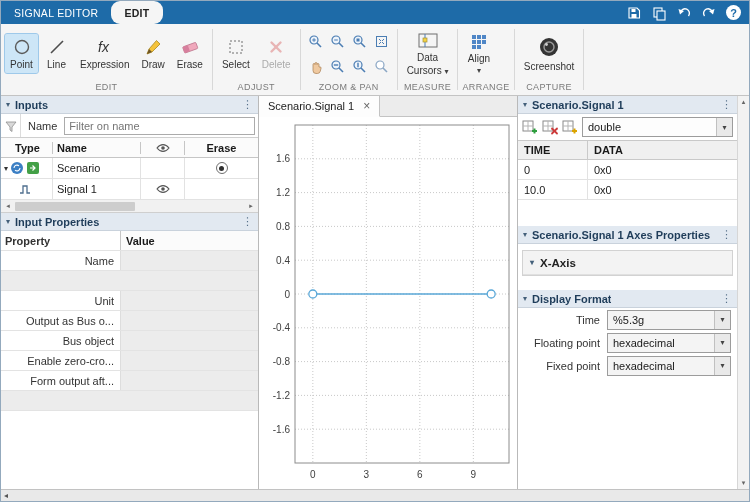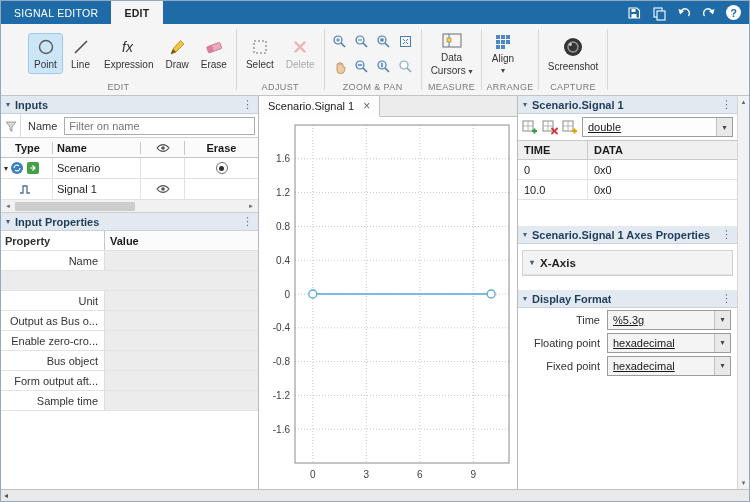--- a/index.html
+++ b/index.html
@@ -1,32 +1,32 @@
 <!DOCTYPE html>
 <html><head>
 <meta charset="utf-8">
 <style>
   *{margin:0;padding:0;box-sizing:border-box;}
   html,body{width:750px;height:502px;overflow:hidden;background:#fff;}
   .app{position:relative;width:750px;height:502px;font-family:"Liberation Sans",sans-serif;font-size:11px;color:#1a1a1a;background:#f0f0f0;border:1px solid #93a9bd;}
   
   .topbar{position:absolute;left:0;top:0;right:0;height:23px;background:#1e6ba8;display:flex;align-items:stretch;}
-  .ts-tab{padding:8px 13px;display:flex;align-items:center;color:#fff;font-size:10.5px;letter-spacing:.3px;}
+  .ts-tab{padding:8px 13px;display:flex;align-items:center;color:#fff;font-size:10.5px;letter-spacing:.3px;border-radius:9px;}
   .ts-tab.active{background:#f5f5f5;color:#222;font-weight:bold;}
   .qa{display:flex;align-items:center;gap:9px;margin-left:auto;padding-right:8px;}
   .qa svg{display:block;}
   .help-btn{width:15px;height:15px;border-radius:50%;background:#fff;color:#1e6ba8;font-weight:bold;font-size:11px;display:flex;align-items:center;justify-content:center;}
   
   .ribbon{position:absolute;left:0;top:23px;right:0;height:72px;background:#f5f5f5;border-bottom:1px solid #c3c3c3;display:flex;}
   .rsec{display:flex;flex-direction:column;padding:2px 4px 0;}
   .rsec-body{flex:1;display:flex;align-items:center;gap:2px;}
   .rsec-label{height:14px;line-height:13px;text-align:center;font-size:9px;color:#7a7a7a;letter-spacing:.4px;}
   .rdiv{width:1px;background:#d8d8d8;margin:5px 0;}
   .rbtn{display:flex;flex-direction:column;align-items:center;justify-content:center;gap:2px;padding:3px 5px;border-radius:2px;min-width:33px;}
-  .rbtn.selected{background:#cde6f7;outline:1px solid #9ec9ea;margin-left:24px;}
+  .rbtn.selected{background:#cde6f7;outline:1px solid #9ec9ea;}
   .rlbl{font-size:10px;color:#333;white-space:nowrap;}
   .rbtn.disabled .rlbl{color:#ababab;}
   .zoom-grid{display:grid;grid-template-columns:repeat(4,22px);grid-auto-rows:25px;}
   .zbtn{display:flex;align-items:center;justify-content:center;}
   .dd-mini{font-size:8px;color:#444;}
   
   .main{position:absolute;left:0;top:95px;right:0;bottom:12px;display:flex;background:#fff;}
   .left-panel{width:258px;border-right:1px solid #b9b9b9;display:flex;flex-direction:column;background:#fff;}
   .center-panel{flex:1;display:flex;flex-direction:column;background:#fff;min-width:0;}
   .right-panel{width:232px;border-left:1px solid #b9b9b9;display:flex;background:#fff;}
@@ -50,37 +50,37 @@
   .c-active{flex:1;display:flex;align-items:center;justify-content:center;}
   .tree-arrow{font-size:8px;color:#333;}
   .indent{width:12px;flex:none;}
   .radio{width:12px;height:12px;border:1px solid #6e6e6e;border-radius:50%;position:relative;background:#fff;}
   .radio.checked::after{content:"";position:absolute;inset:2.5px;background:#2f2f2f;border-radius:50%;}
   .hscroll{height:13px;background:#f1f1f1;border-bottom:1px solid #cfcfcf;display:flex;align-items:center;flex:none;}
   .hs-btn{width:14px;text-align:center;font-size:7px;color:#666;}
   .hs-thumb{width:120px;height:9px;background:#cdcdcd;border-radius:1px;}
   .hs-track{flex:1;}
   .prop-row{display:flex;height:20px;border-bottom:1px solid #e3e3e3;flex:none;}
-  .p-label{width:104px;display:flex;align-items:center;justify-content:flex-end;padding-right:6px;border-right:1px solid #ddd;color:#333;background:#fff;white-space:nowrap;overflow:hidden;}
+  .p-label{width:120px;display:flex;align-items:center;justify-content:flex-end;padding-right:6px;border-right:1px solid #ddd;color:#333;background:#fff;white-space:nowrap;overflow:hidden;}
   .p-value{flex:1;background:#ececec;}
   .prop-head .p-label{justify-content:flex-start;padding-left:4px;font-weight:bold;border-right:1px solid #c6c6c6;}
   .prop-head .p-value{background:#fbfbfb;font-weight:bold;display:flex;align-items:center;padding-left:5px;}
   .fill-rest{flex:1;background:#fff;}
   
   .doc-tabbar{height:21px;background:#ececec;border-bottom:1px solid #c3c3c3;display:flex;align-items:stretch;flex:none;}
   .doc-tab{background:#fdfdfd;border-right:1px solid #c3c3c3;padding:0 9px;display:flex;align-items:center;gap:9px;color:#222;margin-bottom:-1px;border-bottom:1px solid #fdfdfd;}
   .tab-close{color:#666;font-size:12px;line-height:1;}
   .chart-wrap{flex:1;position:relative;background:#fff;}
   svg text{font-family:"Liberation Sans",sans-serif;}
   
   .right-content{flex:1;display:flex;flex-direction:column;min-width:0;}
   .vscroll{width:12px;background:#f2f2f2;border-left:1px solid #d6d6d6;display:flex;flex-direction:column;align-items:center;justify-content:space-between;padding:2px 0;font-size:7px;color:#666;flex:none;}
   .sig-toolbar{height:26px;display:flex;align-items:center;gap:3px;padding:0 4px;flex:none;}
   .dropdown{height:20px;border:1px solid #9c9c9c;background:#fdfdfd;display:flex;align-items:stretch;}
-  .dd-text{flex:1;display:flex;align-items:center;padding:0 5px;white-space:nowrap;overflow:hidden;text-decoration:underline;}
+  .dd-text{flex:1;display:flex;align-items:center;padding:0 5px;white-space:nowrap;overflow:hidden;}
   .dd-arrow{width:16px;border-left:1px solid #c0c0c0;background:#e9e9e9;display:flex;align-items:center;justify-content:center;font-size:8px;color:#444;}
   .dd-grow{flex:1;}
   .sig-head{display:flex;height:20px;font-weight:bold;background:#f0f0f0;border-top:1px solid #c9c9c9;border-bottom:1px solid #c9c9c9;flex:none;align-items:stretch;}
   .st-time{width:70px;border-right:1px solid #c9c9c9;display:flex;align-items:center;padding:0 6px;}
   .st-data{flex:1;display:flex;align-items:center;padding:0 6px;}
   .sig-row{display:flex;height:20px;border-bottom:1px solid #e2e2e2;flex:none;align-items:stretch;background:#fff;}
   .sig-row .st-time{border-right:1px solid #e2e2e2;}
   .gap26{height:26px;flex:none;background:#fff;}
   .gap14{height:14px;flex:none;background:#fff;}
   .group-box{margin:6px 4px 0;border:1px solid #d2d2d2;flex:none;}
@@ -425,40 +425,37 @@
           <div class="p-value"></div>
         </div>
       <div class="prop-row">
           <div class="p-label">
             <span>Output as Bus o...</span>
           </div>
           <div class="p-value"></div>
         </div>
       <div class="prop-row">
           <div class="p-label">
+            <span>Bus object</span>
+          </div>
+          <div class="p-value"></div>
+        </div>
+      <div class="prop-row">
+          <div class="p-label">
             <span>Enable zero-cro...</span>
-          </div>
-          <div class="p-value"></div>
-        </div>
-      <div class="prop-row">
-          <div class="p-label">
-            <span>Bus object</span>
           </div>
           <div class="p-value"></div>
         </div>
       <div class="prop-row">
           <div class="p-label">
             <span>Form output aft...</span>
           </div>
           <div class="p-value"></div>
         </div>
       <div class="prop-row">
-          <div class="p-label">
-            <span>Sample time</span>
-          </div>
           <div class="p-value"></div>
         </div>
       <div class="fill-rest"></div>
     </div>
 
     <div class="center-panel">
       <div class="doc-tabbar">
         <div class="doc-tab">
           <span>Scenario.Signal 1</span>
           <span class="tab-close">×</span>

